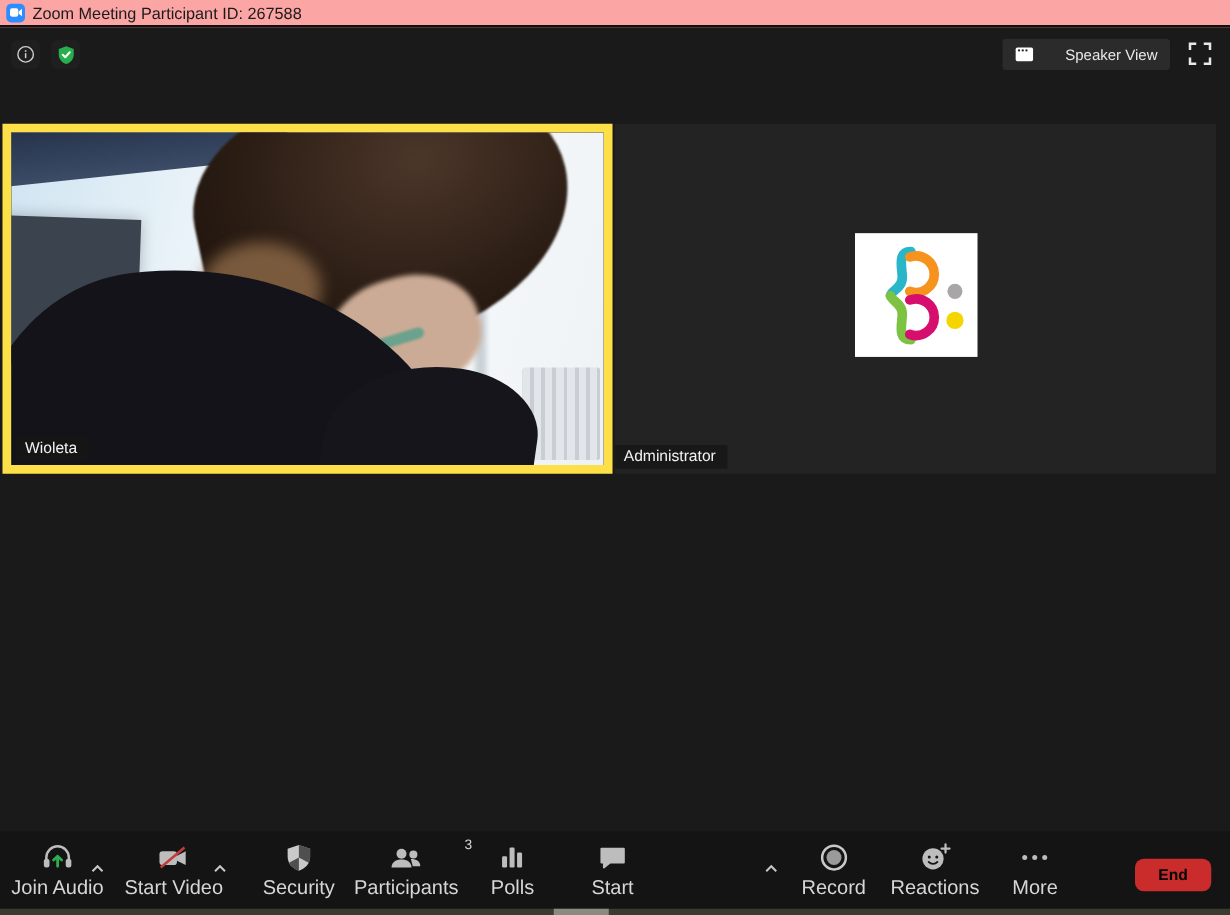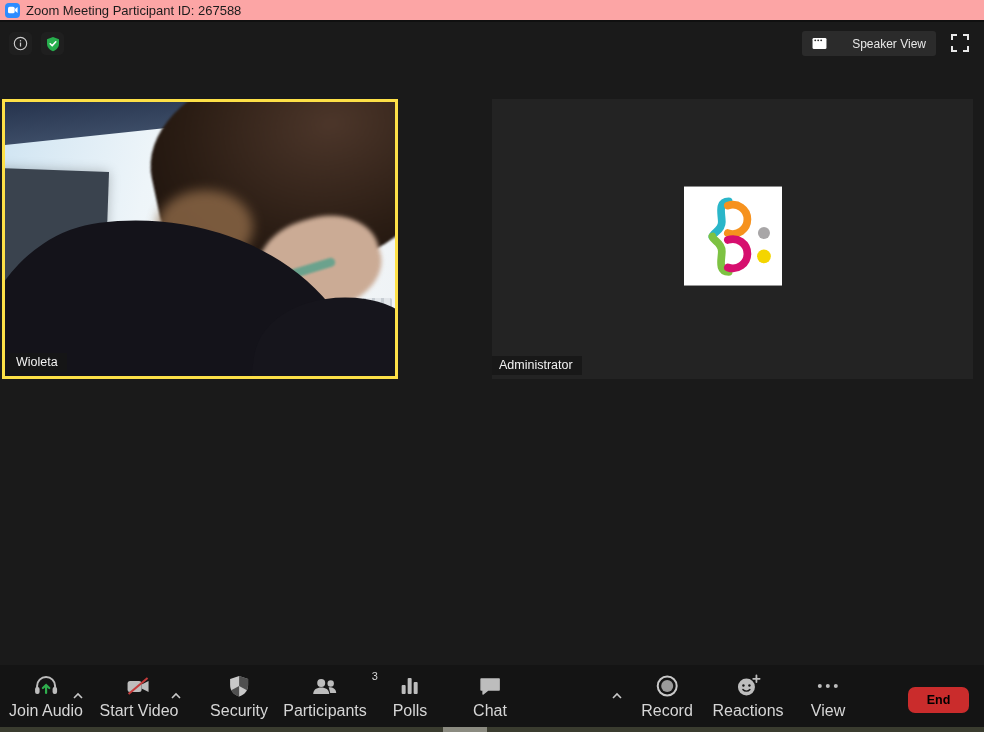--- a/index.html
+++ b/index.html
@@ -24,21 +24,21 @@
   .chip.secure { left:41px; top:8px; }
 
   
   .view-btn { position:absolute; right:48px; top:7px; height:25px; background:#2b2b2b; border-radius:3px;
               display:flex; align-items:center; gap:25px; padding:0 10px; cursor:pointer; }
   .view-btn span { font-size:12px; color:#e8e8e8; }
   .fullscreen { position:absolute; right:14px; top:9px; width:20px; height:20px; cursor:pointer; }
 
   
   .tile { position:absolute; top:75px; height:280px; background:#232323; overflow:hidden; }
-  .tile.wioleta { left:2px; width:396px; border:3px solid #fde047; }
+  .tile.wioleta { left:2px; width:488px; border:7px solid #fde047; }
   .tile.admin { left:492px; width:481px; }
   .name-tag { position:absolute; bottom:4px; background:rgba(22,22,22,0.78); color:#f2f2f2;
               font-size:12.5px; padding:2px 9px 3px 7px; z-index:9; }
   .name-tag.w { left:4px; }
   .name-tag.a { left:0; }
 
   
   .cam { position:absolute; inset:0; background:linear-gradient(105deg,#cfe4f2 0%,#eef5f9 35%,#f7fafb 60%,#eef2f5 100%); }
   .cam .frame { position:absolute; left:-14px; top:-16px; width:235px; height:48px; background:linear-gradient(#23304a,#3c4c66); transform:rotate(-6deg); }
   .cam .monitor { position:absolute; left:-10px; top:68px; width:112px; height:118px; background:#3a434e; transform:rotate(2deg); box-shadow:0 0 12px rgba(0,0,0,.25); }
@@ -229,21 +229,21 @@
         </div>
         <div class="tb-label">Polls</div>
       </div>
 
       <div class="tb-item" style="left:490px">
         <div class="tb-ico">
           <svg width="24" height="24" viewBox="0 0 24 24">
             <path d="M3 5 H21 V16 H10 L5 20 V16 H3 Z" fill="#bdbdbd" stroke="#bdbdbd" stroke-width="1.5" stroke-linejoin="round"></path>
           </svg>
         </div>
-        <div class="tb-label">Chat</div>
+        <div class="tb-label">Start</div>
       </div>
 
       <div class="chev" style="left:617px">
         <svg width="12" height="8" viewBox="0 0 12 8">
             <path d="M2 6 L6 2 L10 6" fill="none" stroke="#c9c9c9" stroke-width="1.6"></path>
           </svg>
       </div>
 
       <div class="tb-item" style="left:667px">
         <div class="tb-ico">
@@ -269,21 +269,21 @@
       </div>
 
       <div class="tb-item" style="left:828px">
         <div class="tb-ico">
           <svg width="26" height="24" viewBox="0 0 26 24">
             <circle cx="5" cy="12" r="2" fill="#bdbdbd"></circle>
             <circle cx="13" cy="12" r="2" fill="#bdbdbd"></circle>
             <circle cx="21" cy="12" r="2" fill="#bdbdbd"></circle>
           </svg>
         </div>
-        <div class="tb-label">View</div>
+        <div class="tb-label">More</div>
       </div>
 
       <button class="end-btn">End</button>
     </div>
 
     <div class="desktop-strip">
       <div class="seg"></div>
     </div>
 
   </div>

